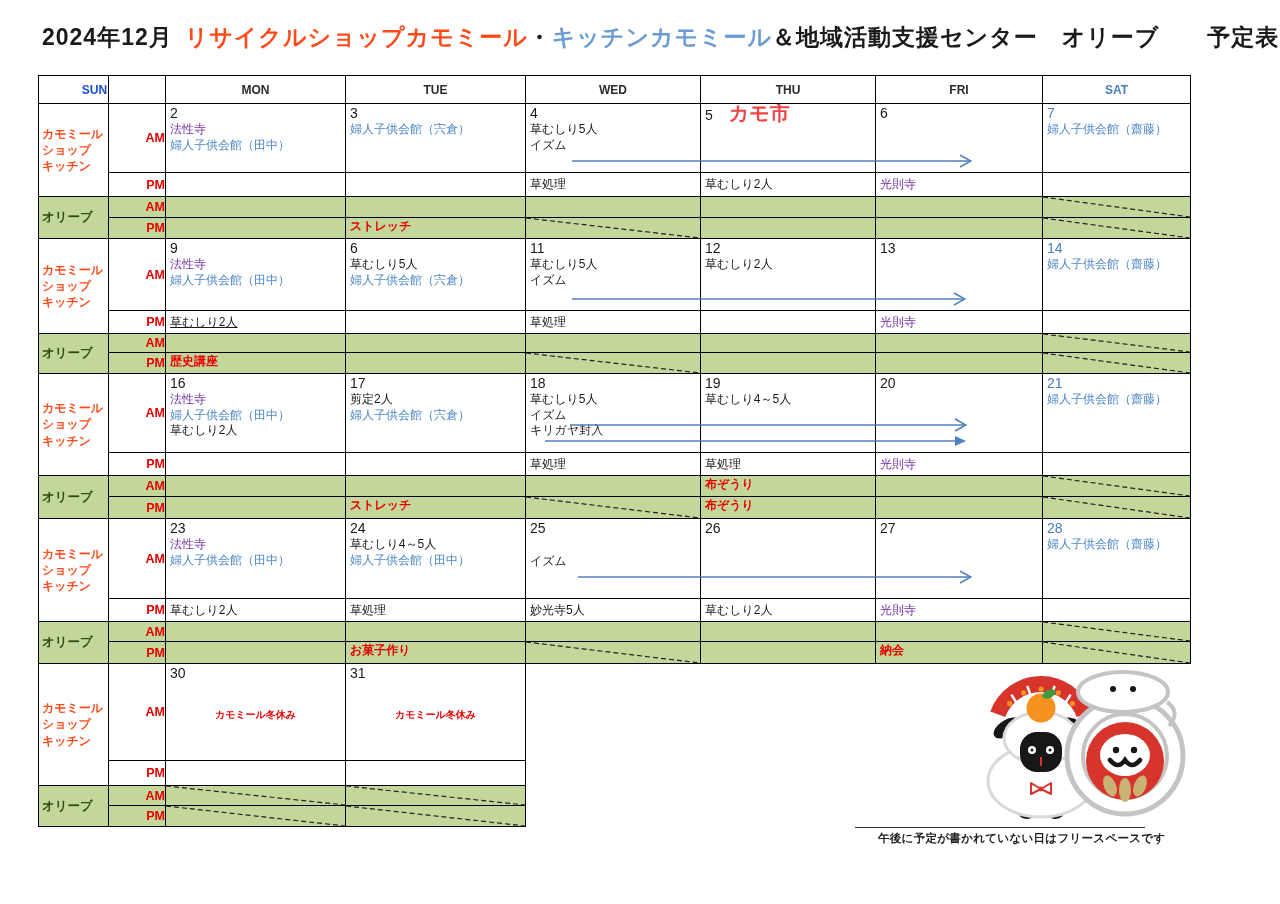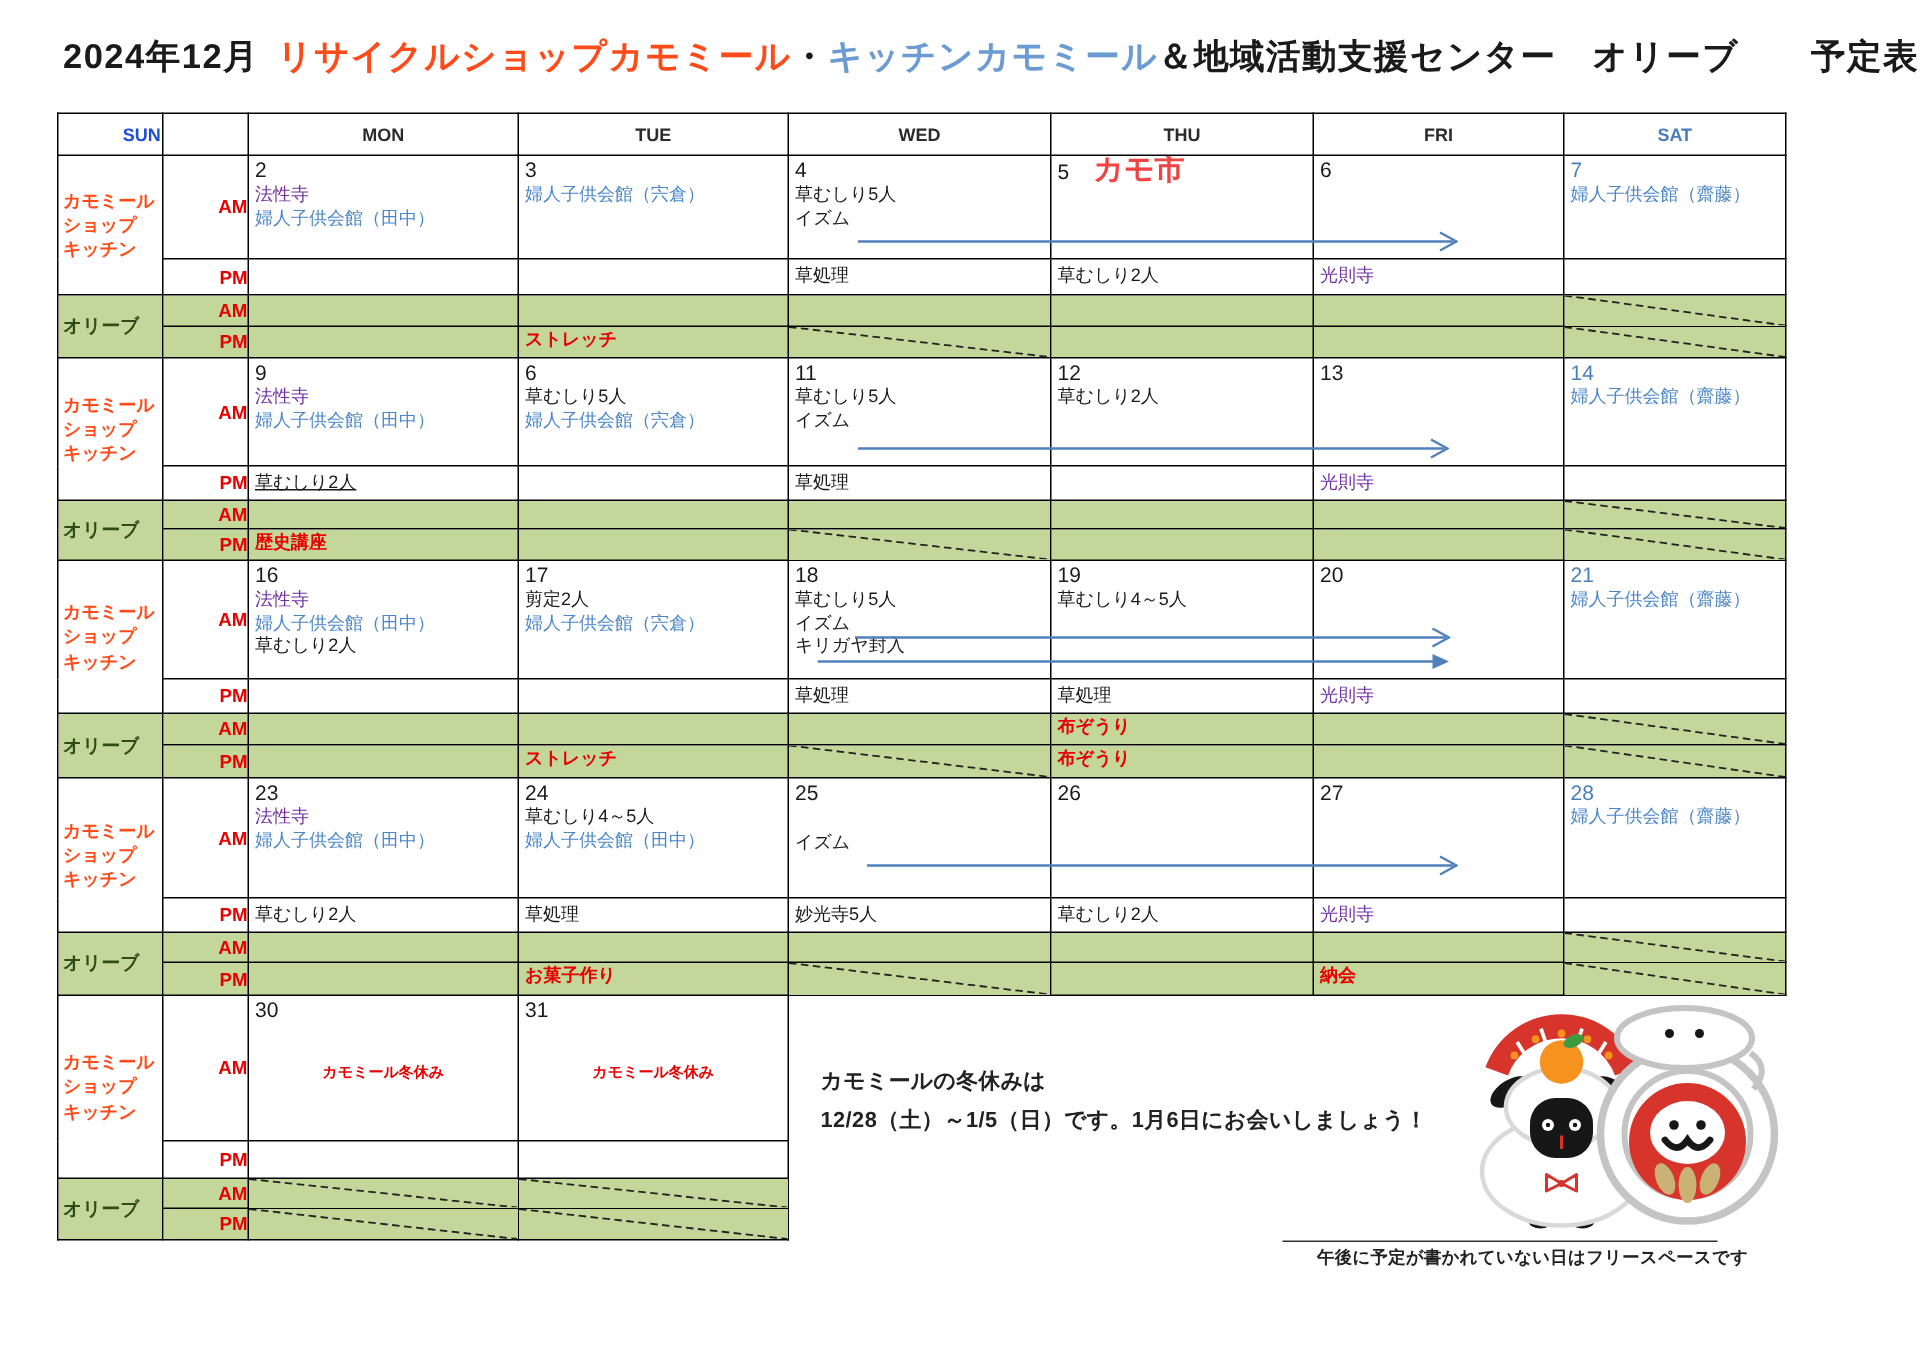--- a/index.html
+++ b/index.html
@@ -456,24 +456,20 @@
       <svg width="422" height="16" style="left: 545px; top: 433px;">
         <line x1="0" y1="8" x2="419" y2="8" stroke="#4f81bd" stroke-width="1.6"></line>
         <polygon points="421,8 410,3 410,13" fill="#4f81bd"></polygon>
       </svg>
       <svg width="394" height="16" style="left: 578px; top: 569px;">
         <line x1="0" y1="8" x2="391" y2="8" stroke="#4f81bd" stroke-width="1.6"></line>
         <path d="M 382 2 L 393 8 L 382 14" fill="none" stroke="#4f81bd" stroke-width="1.6"></path>
       </svg>
     </div>
 
-  <div class="winter-note">
-    <div>カモミールの冬休みは</div>
-    <div>12/28（土）～1/5（日）です。1月6日にお会いしましょう！</div>
-  </div>
 
   <svg class="mascots" viewBox="0 0 222 158">
 
     <g>
       <ellipse cx="34" cy="64" rx="15" ry="8" transform="rotate(-32 34 64)" fill="#171717"></ellipse>
       <ellipse cx="102" cy="64" rx="15" ry="8" transform="rotate(32 102 64)" fill="#171717"></ellipse>
       <path d="M 24.8 50.3 A 46 46 0 0 1 111.2 50.3" fill="none" stroke="#d7342c" stroke-width="16"></path>
       <line x1="38.4" y1="30.7" x2="45.5" y2="42" stroke="#fff" stroke-width="2.5"></line>
       <line x1="54.3" y1="21.8" x2="58.6" y2="34.3" stroke="#fff" stroke-width="2.5"></line>
       <line x1="81.7" y1="21.8" x2="77.4" y2="34.3" stroke="#fff" stroke-width="2.5"></line>

